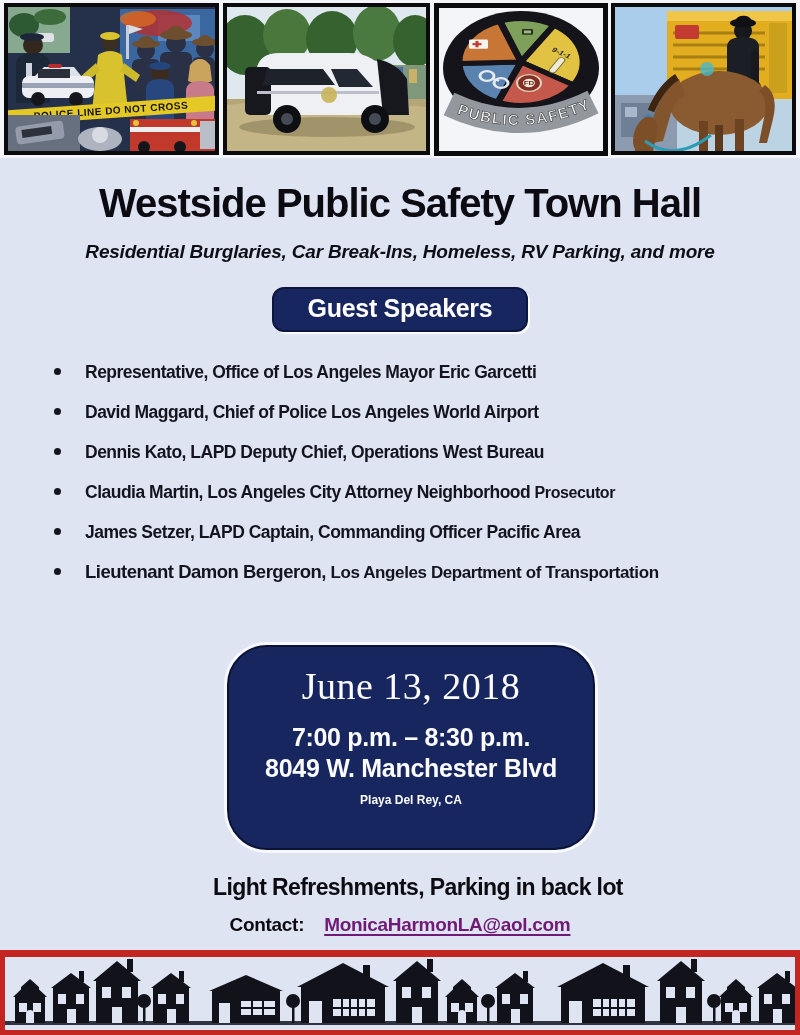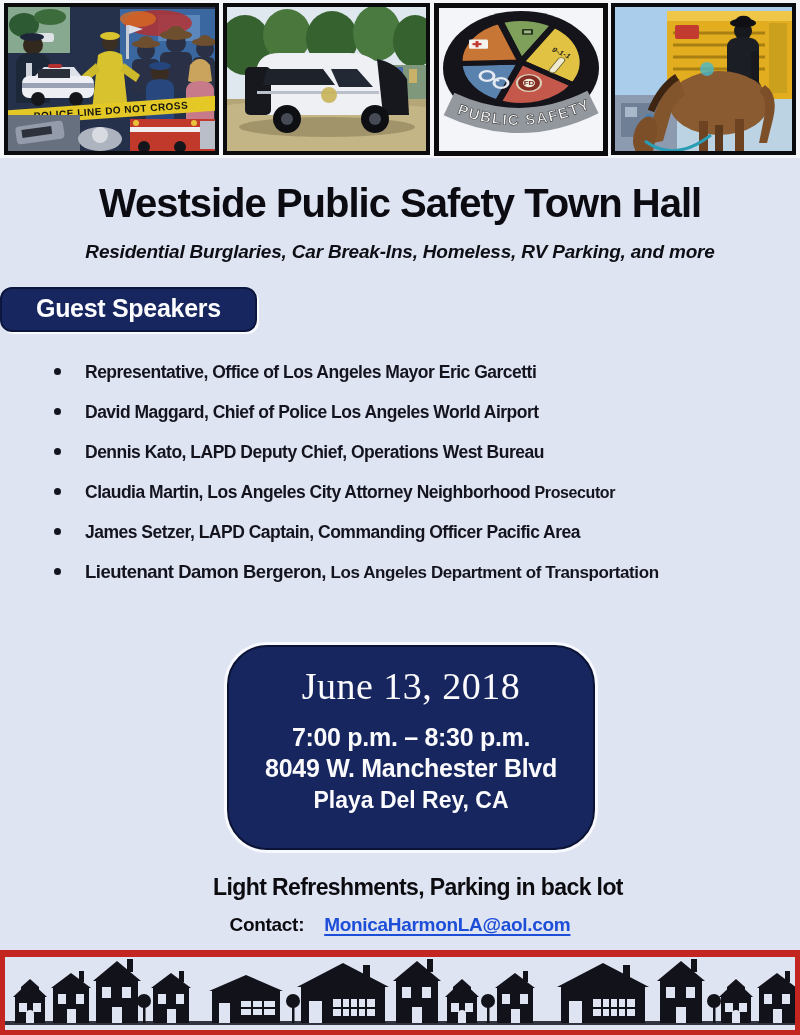--- a/index.html
+++ b/index.html
@@ -20,21 +20,21 @@
 
   
   .title {
     position:absolute; top:181px; left:0; width:100%; text-align:center;
     font-size:40px; font-weight:bold; letter-spacing:-1px; color:#0b0b11;
   }
   .subtitle {
     position:absolute; top:241px; left:0; width:100%; text-align:center;
     font-size:19px; font-weight:bold; font-style:italic; letter-spacing:-0.2px; color:#0e0e15;
   }
-  .badge-row { position:absolute; top:287px; left:0; width:100%; text-align:left; }
+  .badge-row { position:absolute; top:287px; left:0; width:100%; text-align:center; }
   .badge {
     display:inline-block; background:#17265f; color:#fdfdff;
     border:2px solid #0c173f; border-radius:12px; padding:5px 34px 7px;
     font-size:25px; font-weight:bold; letter-spacing:-0.3px;
     box-shadow:2px 2px 0 rgba(255,255,255,0.85);
   }
 
   
   .speakers { position:absolute; top:360px; left:52px; width:710px; list-style:none; }
   .speakers li {
@@ -56,33 +56,33 @@
     background:#17265f; border:2px solid #0a1335; border-radius:40px;
     box-shadow:0 0 0 3px rgba(250,251,255,0.9);
     text-align:center; color:#fbfbfd;
   }
   .event-date {
     margin-top:17px; font-family:"Liberation Serif", serif;
     font-size:38px; font-weight:normal; line-height:45px; letter-spacing:0.5px;
   }
   .event-line { font-size:25px; font-weight:bold; line-height:31px; letter-spacing:-0.3px; }
   .event-time { margin-top:13px; }
-  .event-city { font-size:23px; font-weight:bold; line-height:26px; margin-top:3px; }
+  .event-city { font-size:12px; font-weight:bold; line-height:26px; margin-top:3px; }
 
   
   .refreshments {
     position:absolute; top:874px; left:0; width:100%; text-align:center;
     font-size:23px; font-weight:bold; letter-spacing:-0.6px; color:#0c0c10;padding-left:36px;
   }
   .contact {
     position:absolute; top:914px; left:0; width:100%; text-align:center;
     font-size:19px; font-weight:bold; letter-spacing:-0.3px; color:#0c0c10;
   }
   .contact .email {
-    margin-left:20px; color:#1d4ed8; text-decoration:underline;
+    margin-left:20px; color:#701a75; text-decoration:underline;
     text-decoration-thickness:2px; text-underline-offset:3px; cursor:pointer;
   }
 
   
   .houses-strip {
     position:absolute; left:0; top:950px; width:800px; height:85px;
     background:#dfe4f3;
     border:5px solid #c32621; border-top-width:7px;
   }
   .houses-strip svg { display:block; width:100%; height:100%; }

